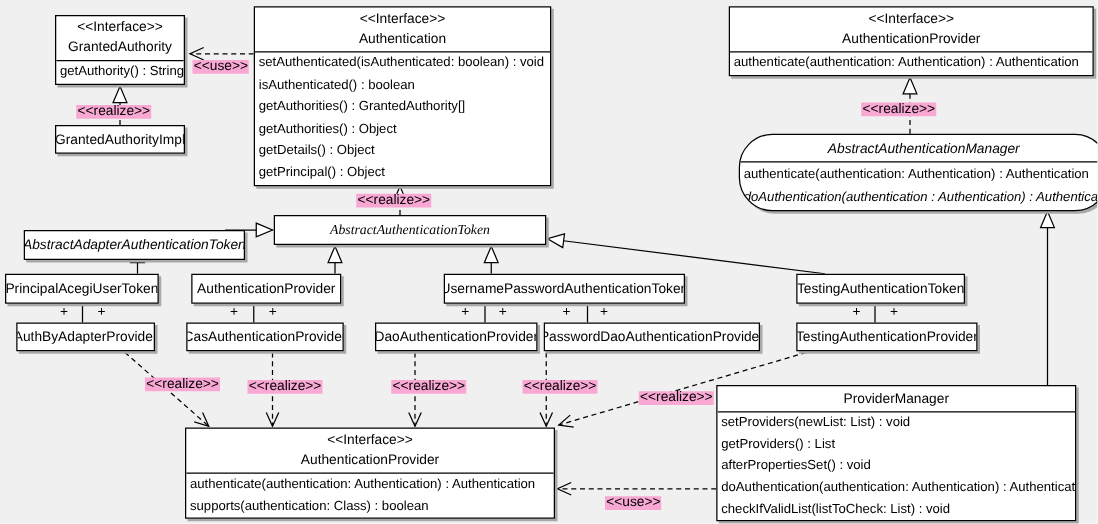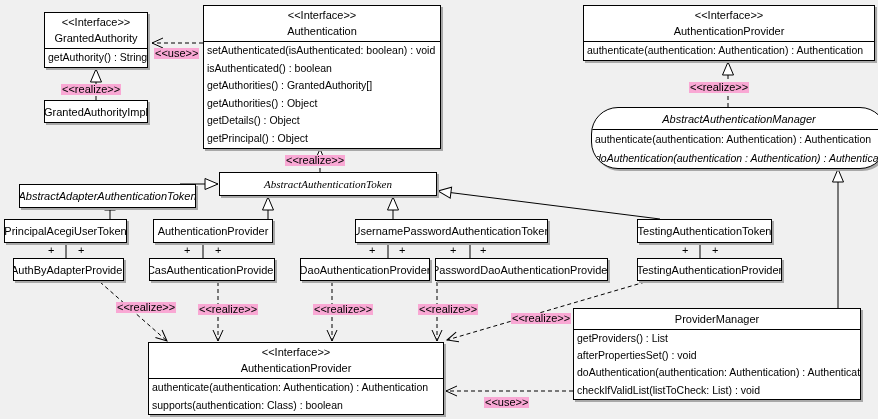--- a/index.html
+++ b/index.html
@@ -167,20 +167,21 @@
       <div class="m">authenticate(authentication: Authentication) : Authentication</div>
       <div class="m">supports(authentication: Class) : boolean</div>
     </div>
   </div>
 
   <div class="cls" style="left:573px; top:308px; width:288px;">
     <div class="hdr" style="padding:2px;">
       <div class="nm">ProviderManager</div>
     </div>
     <div class="body">
+      <div class="m m3">setProviders(newList: List) : void</div>
       <div class="m m3">getProviders() : List</div>
       <div class="m m3">afterPropertiesSet() : void</div>
       <div class="m m3">doAuthentication(authentication: Authentication) : Authentication</div>
       <div class="m m3">checkIfValidList(listToCheck: List) : void</div>
     </div>
   </div>
 
   <div class="lbl" style="left:154px; top:48px;">&lt;&lt;use&gt;&gt;</div>
   <div class="lbl" style="left:61px; top:84px;">&lt;&lt;realize&gt;&gt;</div>
   <div class="lbl" style="left:285px; top:155px;">&lt;&lt;realize&gt;&gt;</div>

